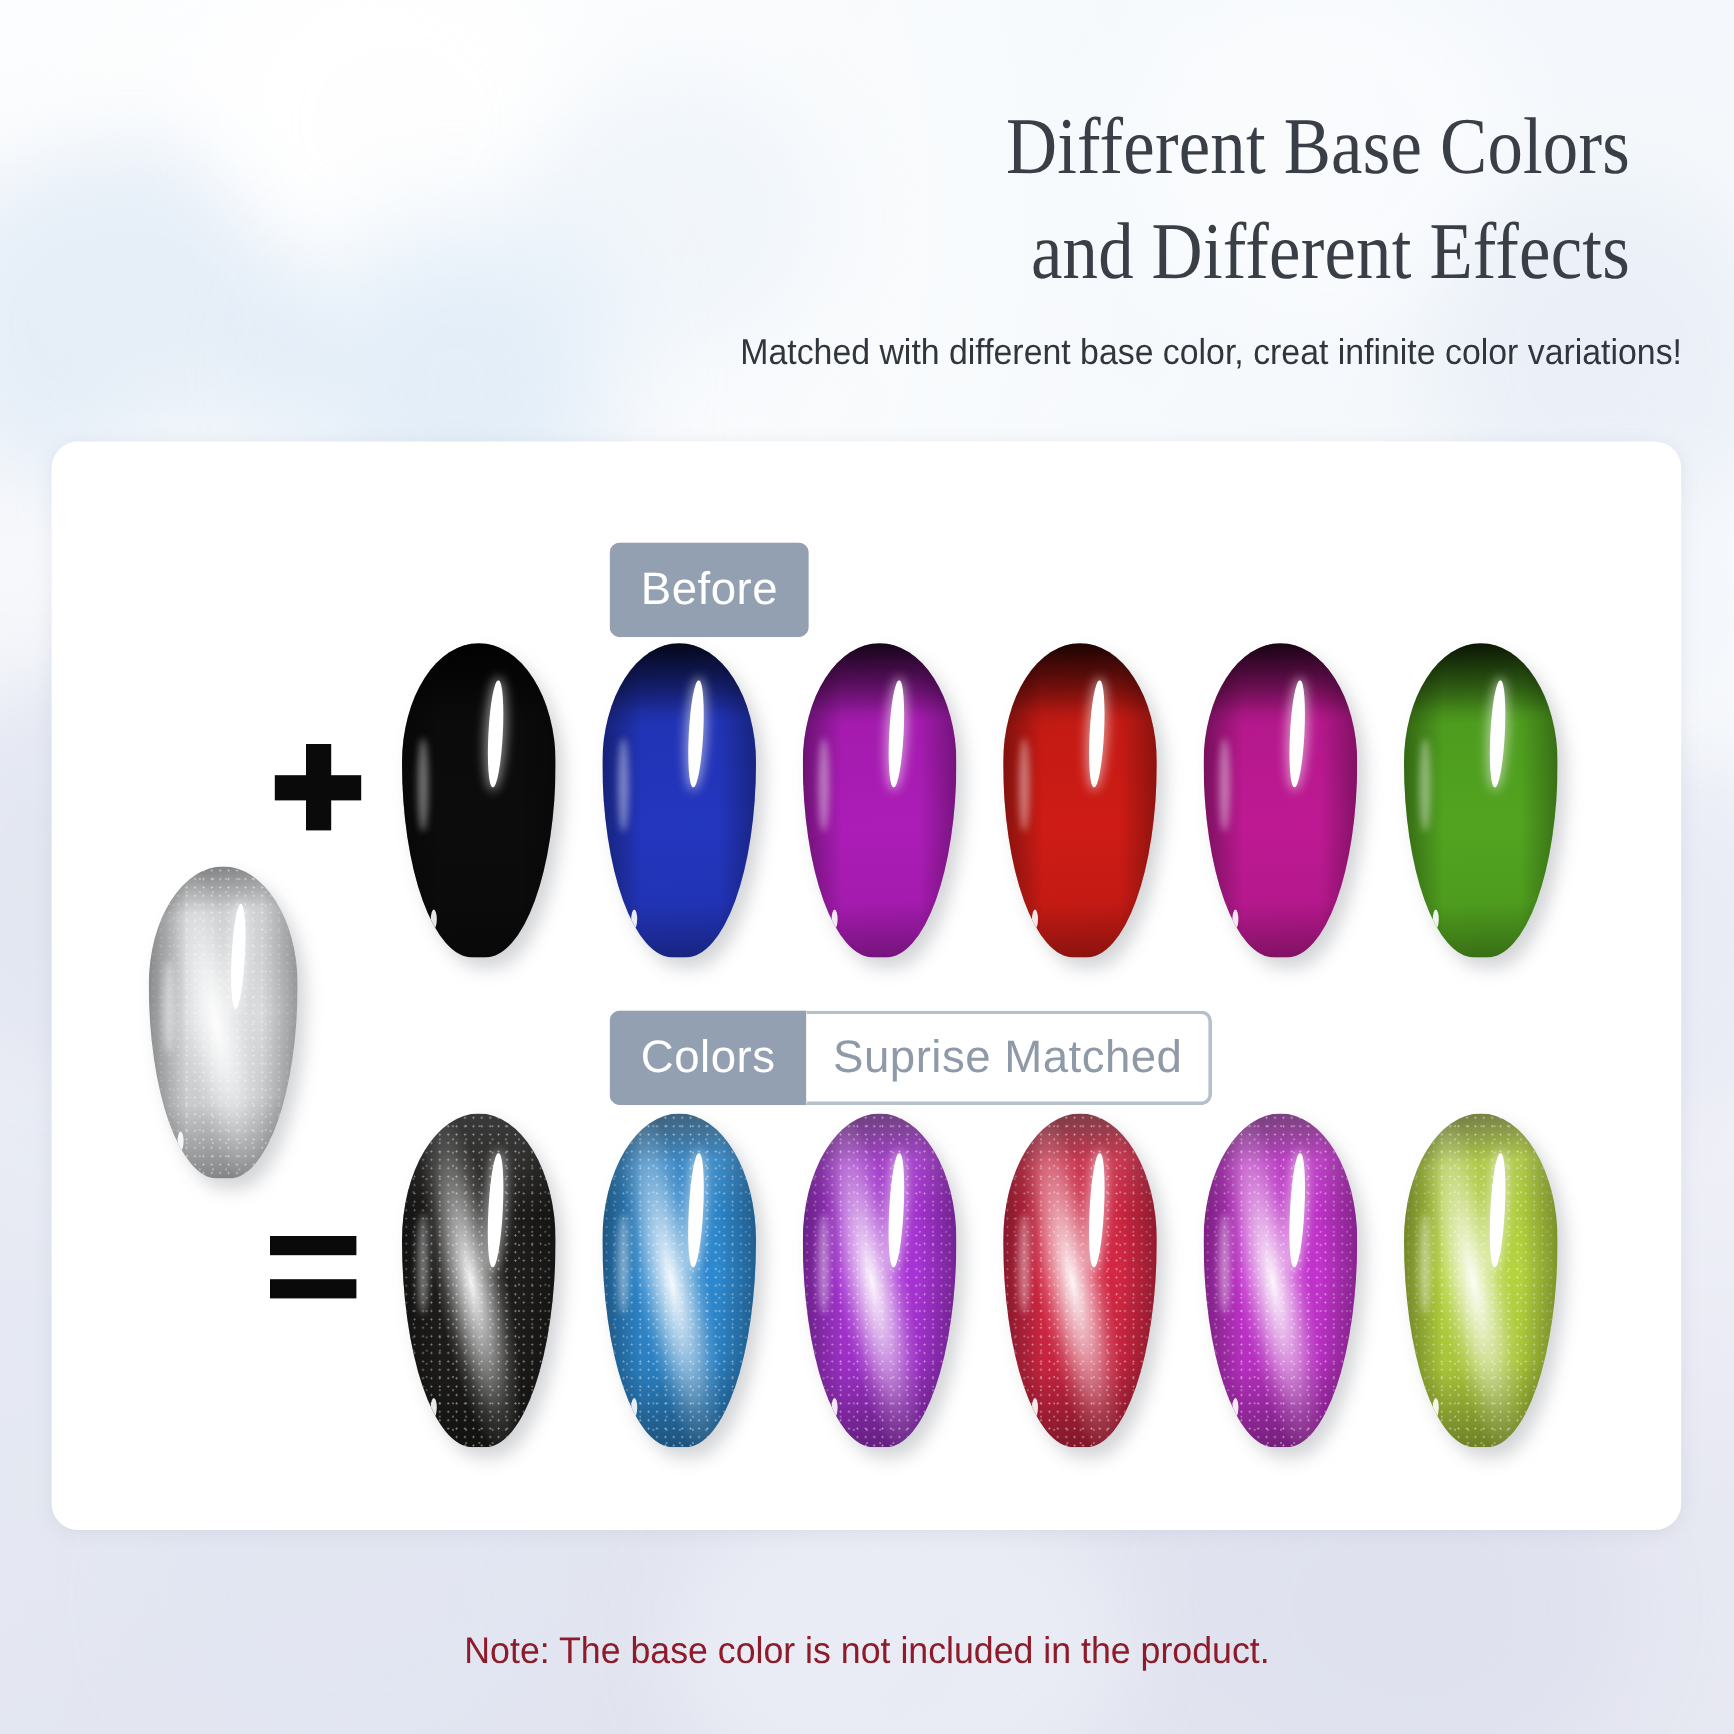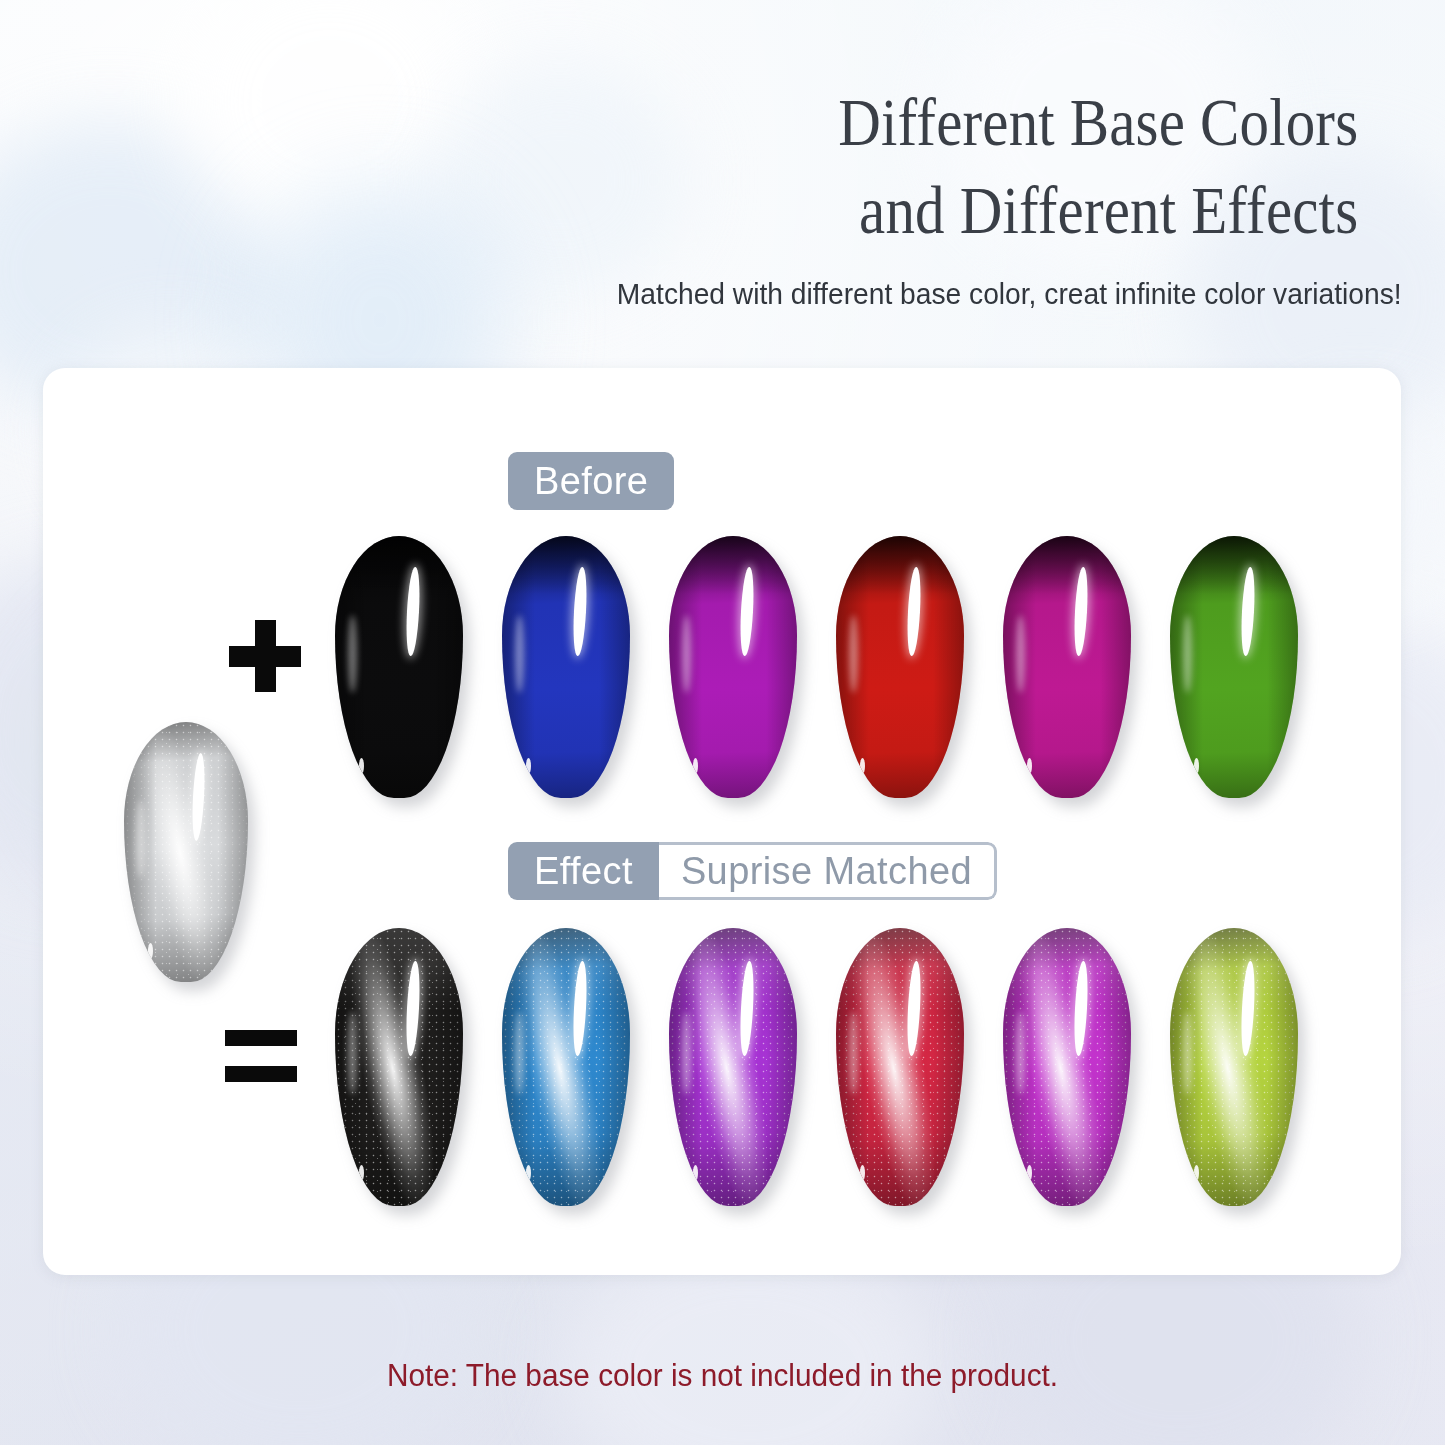--- a/index.html
+++ b/index.html
@@ -71,21 +71,21 @@
   .plus{left:229px;top:620px;width:72px;height:72px;}
   .plus .h{position:absolute;left:0;top:26px;width:72px;height:21px;background:#0a0a0a;}
   .plus .v{position:absolute;left:26px;top:0;width:21px;height:72px;background:#0a0a0a;}
   .eq{left:225px;top:1030px;width:72px;height:52px;}
   .eq .bar{position:absolute;left:0;width:72px;height:16px;background:#0a0a0a;}
   .eq .bar1{top:0;}
   .eq .bar2{top:36px;}
 
   
   .badge{
-    position:absolute;z-index:4;height:58px;
+    position:absolute;z-index:4;height:79px;
     display:flex;align-items:stretch;
     border-radius:9px;overflow:hidden;
   }
   .badge .left{
     background:#93a0b2;color:#ffffff;
     display:flex;align-items:center;justify-content:center;
     font-size:38px;padding:0 26px;letter-spacing:.4px;
   }
   .badge .right{
     background:#ffffff;color:#8f9aa9;
@@ -206,21 +206,21 @@
 </div>
 <div class="op eq" title="=">
   <div class="bar bar1"></div>
     <div class="bar bar2"></div>
 </div>
 
 <div class="badge badge-before">
   <div class="left">Before</div>
 </div>
 <div class="badge badge-after">
-  <div class="left">Effect</div>
+  <div class="left">Colors</div>
   <div class="right">Suprise Matched</div>
 </div>
 
 <div id="nail-layer">
     <div class="nail" title="Silver Cat Eye Base" style="left: 124px; top: 722px; width: 124px; height: 260px;">
       <div class="body" style="background: linear-gradient(175deg, rgb(90, 91, 92) 0%, rgb(201, 203, 205) 16%, rgb(217, 219, 221) 48%, rgb(201, 203, 205) 74%, rgb(125, 126, 127) 100%);"></div>
       <div class="catband"></div>
       <div class="sparkle"></div>
       <div class="sheenTop"></div>
       <div class="edgeL"></div>

